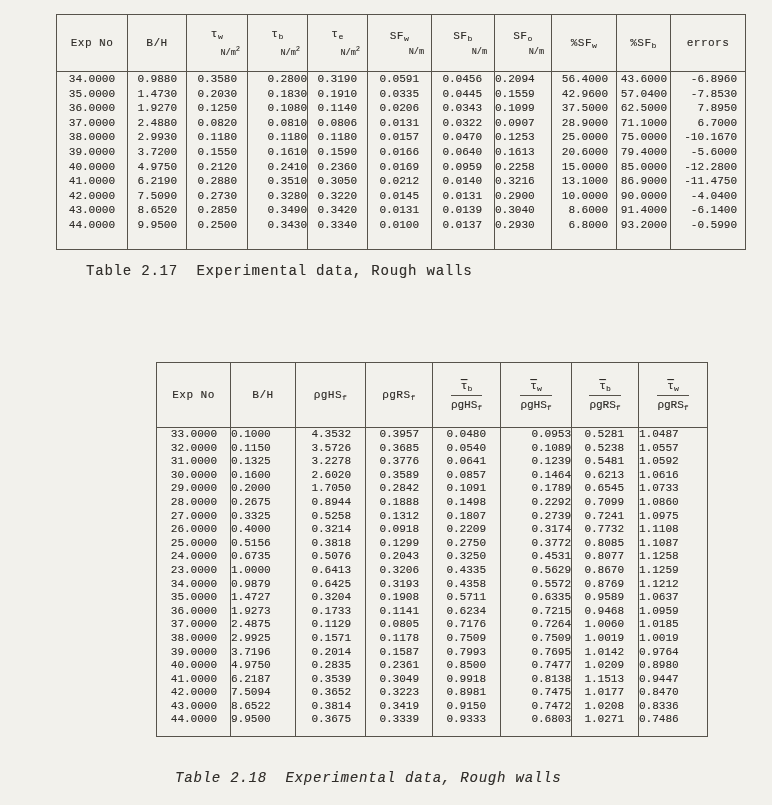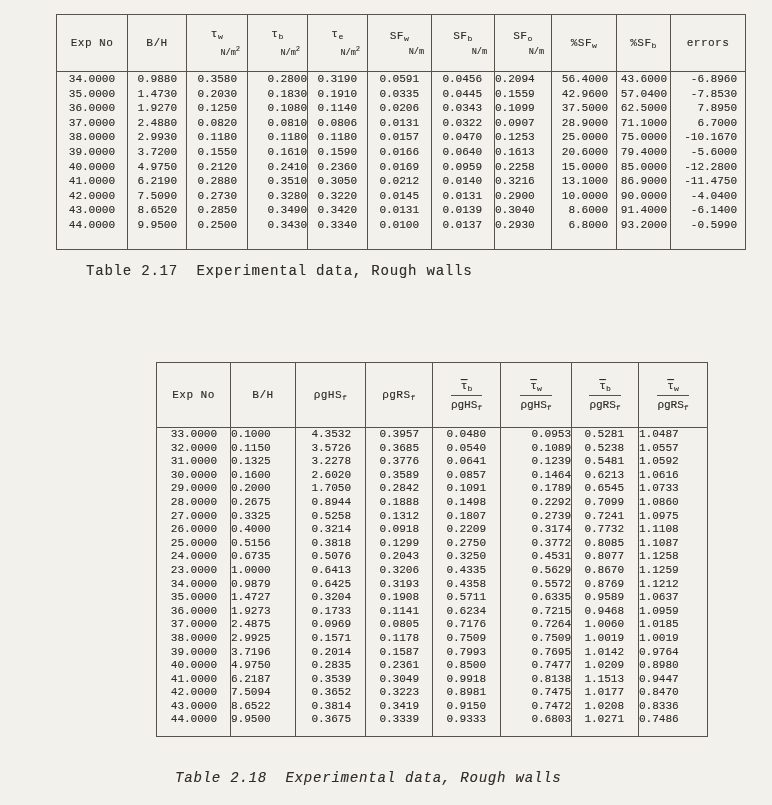--- a/index.html
+++ b/index.html
@@ -502,21 +502,21 @@
           <td>0.1733</td>
           <td>0.1141</td>
           <td>0.6234</td>
           <td>0.7215</td>
           <td>0.9468</td>
           <td>1.0959</td>
         </tr>
         <tr>
           <td>37.0000</td>
           <td>2.4875</td>
-          <td>0.0969</td>
+          <td>0.1129</td>
           <td>0.0805</td>
           <td>0.7176</td>
           <td>0.7264</td>
           <td>1.0060</td>
           <td>1.0185</td>
         </tr>
         <tr>
           <td>38.0000</td>
           <td>2.9925</td>
           <td>0.1571</td>

